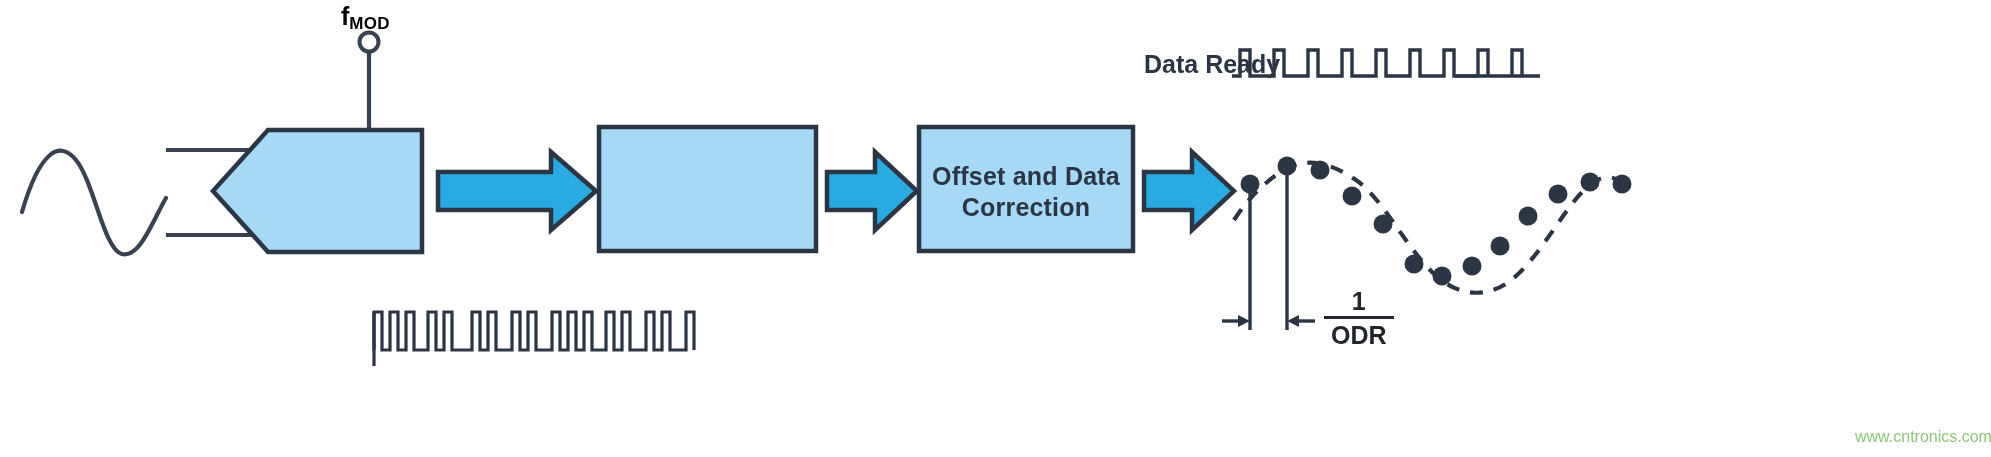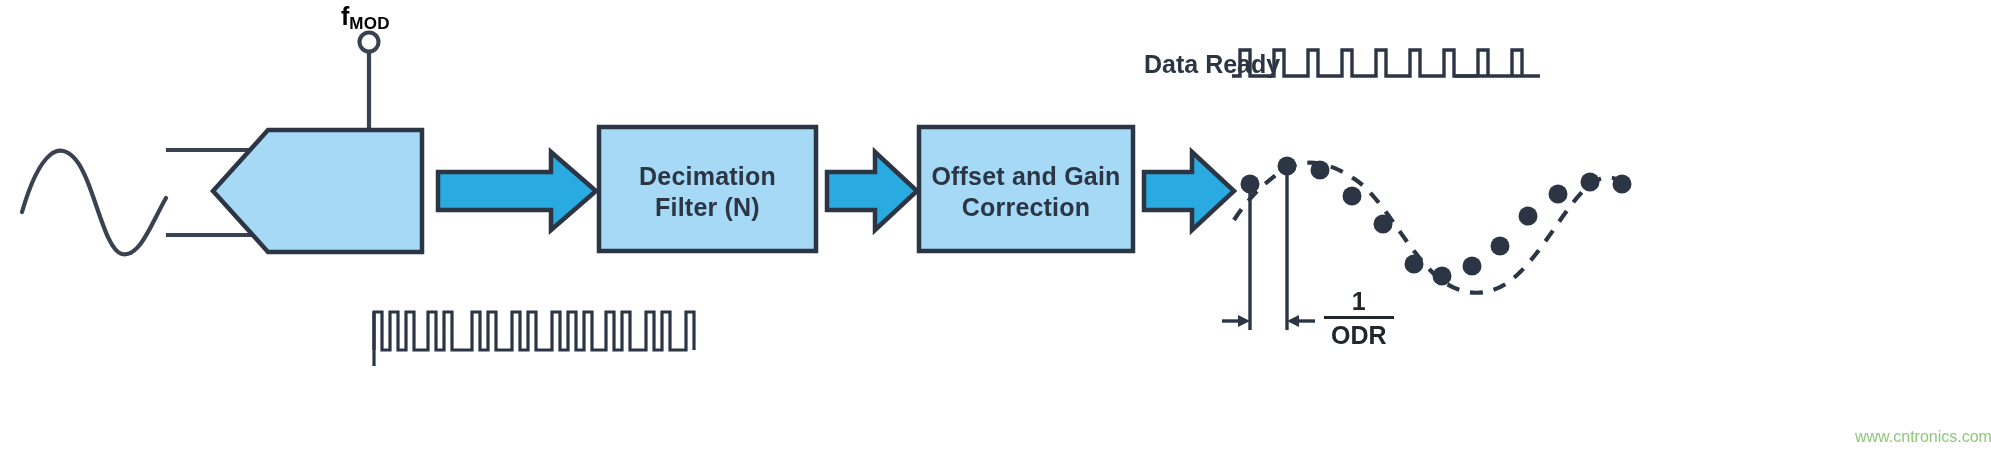--- a/index.html
+++ b/index.html
@@ -204,27 +204,23 @@
 
       <line x1="1315" y1="321" x2="1291" y2="321" stroke="#2b3544" stroke-width="3.4"></line>
       <path d="M 1287,321 L 1299,315 L 1299,327 Z" fill="#2b3544"></path>
     </g>
 
   </svg>
 
   <div class="fmod-label" style="left:341px; top:2px;"><span>f</span><sub>MOD</sub></div>
 
 
-  <div class="blk-label" style="left:599px; top:161px; width:217px;">
-    <span>Decimation</span><br>
-    <span>Filter (N)</span>
-  </div>
 
   <div class="blk-label" style="left:919px; top:161px; width:214px;">
-    <span>Offset and Gain</span><br>
+    <span>Offset and Data</span><br>
     <span>Correction</span>
   </div>
 
   <div class="plain-label" style="left:1117px; top:50px;">Data Ready</div>
 
   <div class="frac" style="left:1324px; top:288px;">
     <span class="num">1</span>
     <span class="bar"></span>
     <span class="den">ODR</span>
   </div>

